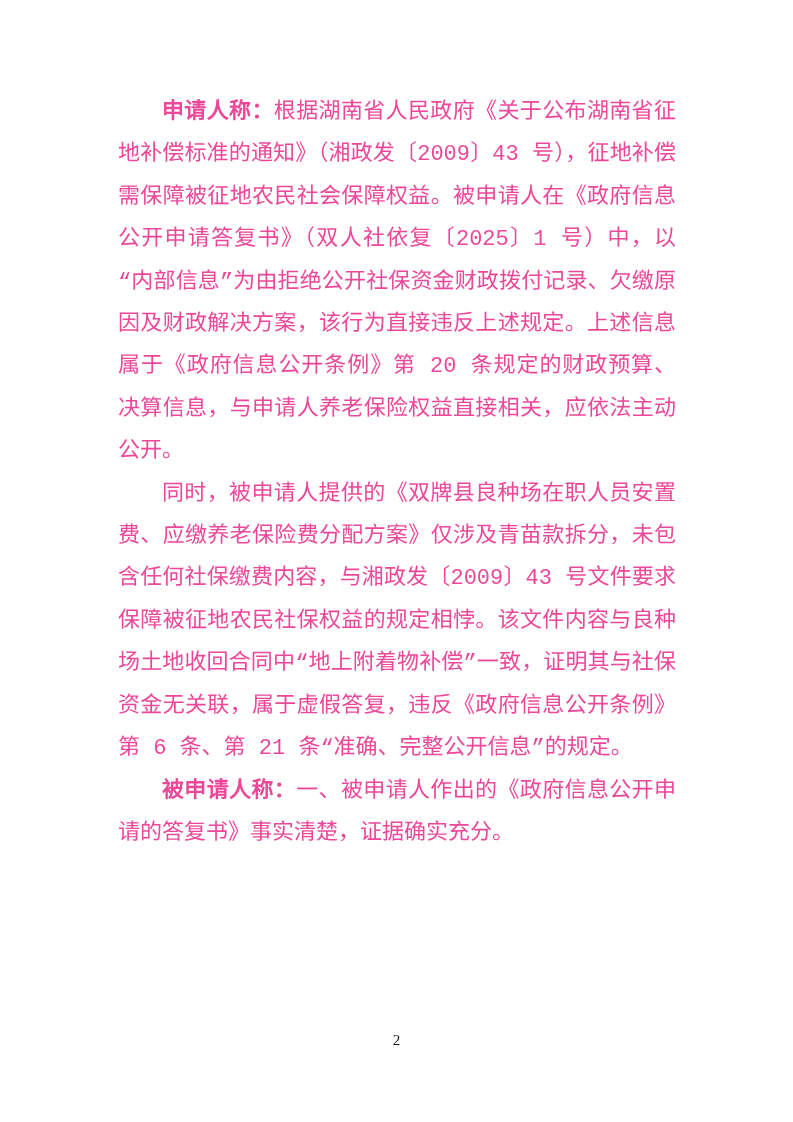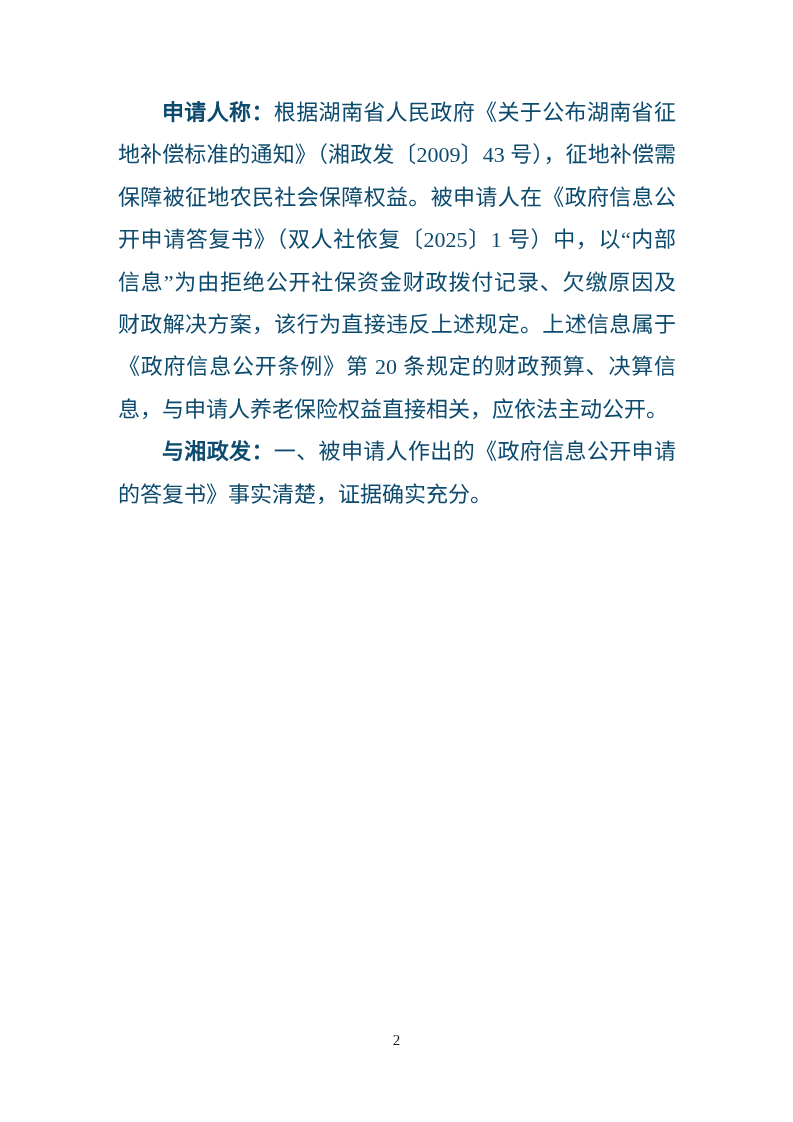--- a/index.html
+++ b/index.html
@@ -15,24 +15,24 @@
     overflow: hidden;
   }
   .content {
     position: absolute;
     left: 118px;
     top: 92px;
     width: 558px;
   }
   .para {
     margin: 0;
-    font-family: Liberation Serif, serif;
+    font-family: Liberation Mono, monospace;
     font-size: 22px;
     line-height: 42.4px;
-    color: #0c4a6e;
+    color: #ec4899;
     text-align: justify;
     text-justify: inter-ideograph;
     text-indent: 2em;
     word-break: break-all;
   }
   .para .label {
     font-weight: bold;
   }
   .page-number {
     position: absolute;
@@ -44,16 +44,17 @@
     font-size: 15px;
     color: #1c1c1c;
   }
 </style>
 </head>
 <body>
 
 <div class="page">
   <div class="content">
     <p class="para"><span class="label">申请人称：</span><span>根据湖南省人民政府《关于公布湖南省征地补偿标准的通知》（湘政发〔2009〕43 号），征地补偿需保障被征地农民社会保障权益。被申请人在《政府信息公开申请答复书》（双人社依复〔2025〕1 号）中，以“内部信息”为由拒绝公开社保资金财政拨付记录、欠缴原因及财政解决方案，该行为直接违反上述规定。上述信息属于《政府信息公开条例》第 20 条规定的财政预算、决算信息，与申请人养老保险权益直接相关，应依法主动公开。</span></p>
-    <p class="para"><span class="label">与湘政发：</span><span>一、被申请人作出的《政府信息公开申请的答复书》事实清楚，证据确实充分。</span></p>
+    <p class="para"><span>同时，被申请人提供的《双牌县良种场在职人员安置费、应缴养老保险费分配方案》仅涉及青苗款拆分，未包含任何社保缴费内容，与湘政发〔2009〕43 号文件要求保障被征地农民社保权益的规定相悖。该文件内容与良种场土地收回合同中“地上附着物补偿”一致，证明其与社保资金无关联，属于虚假答复，违反《政府信息公开条例》第 6 条、第 21 条“准确、完整公开信息”的规定。</span></p>
+    <p class="para"><span class="label">被申请人称：</span><span>一、被申请人作出的《政府信息公开申请的答复书》事实清楚，证据确实充分。</span></p>
   </div>
   <div class="page-number">2</div>
 </div>
 
 </body></html>

